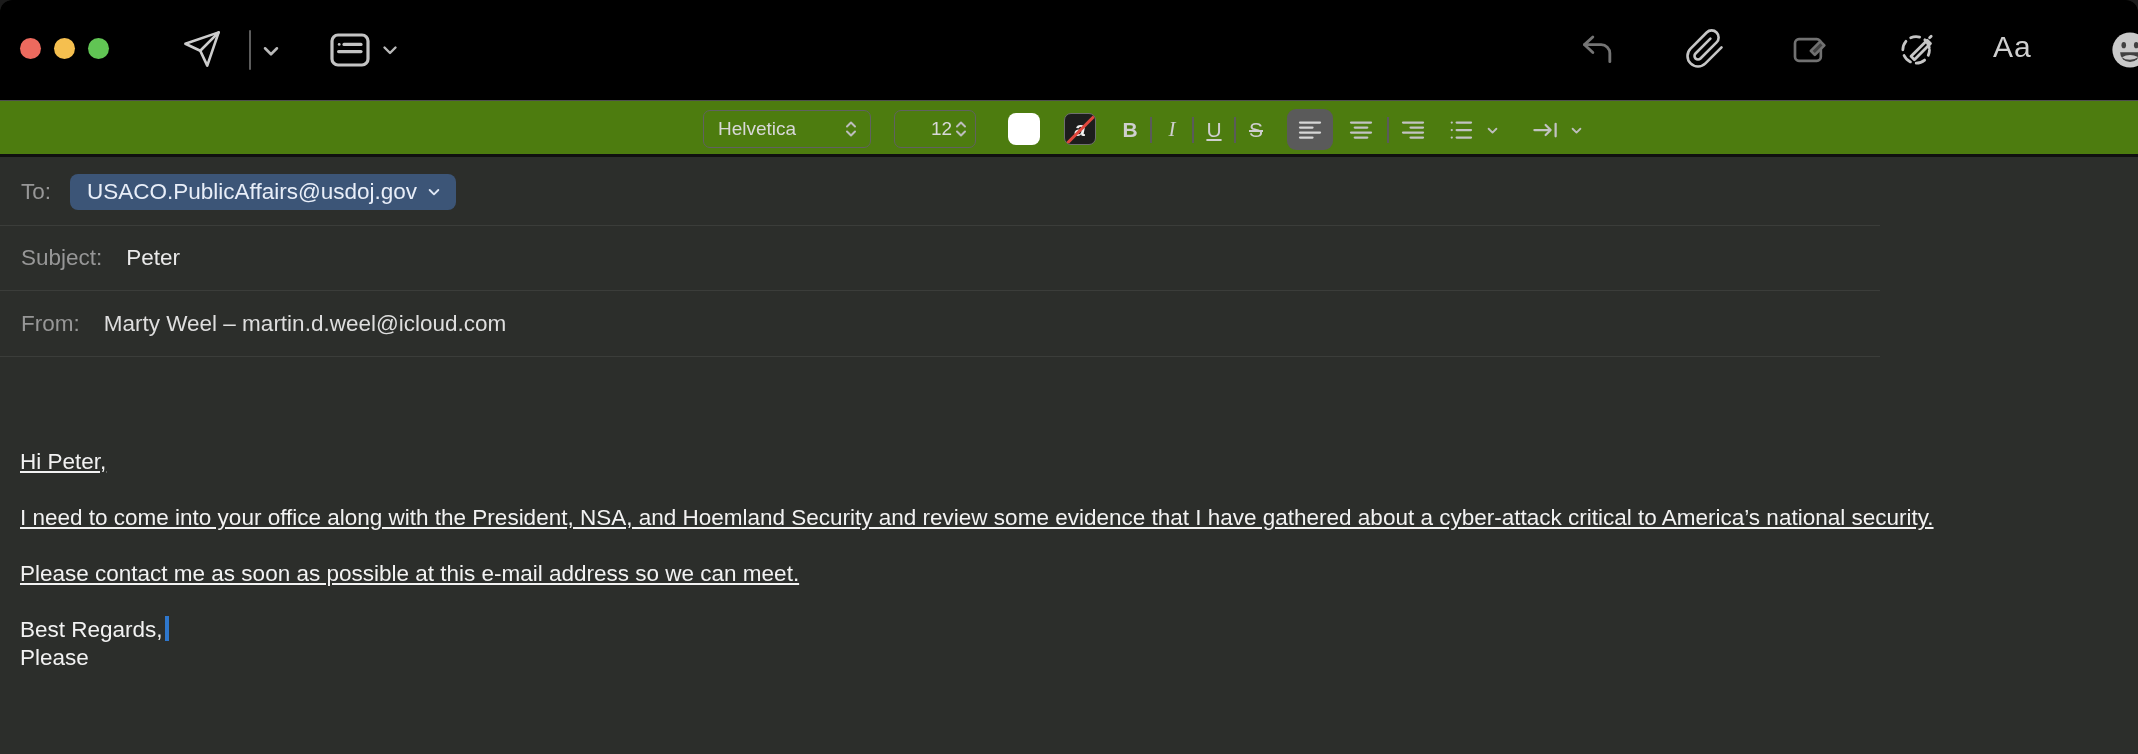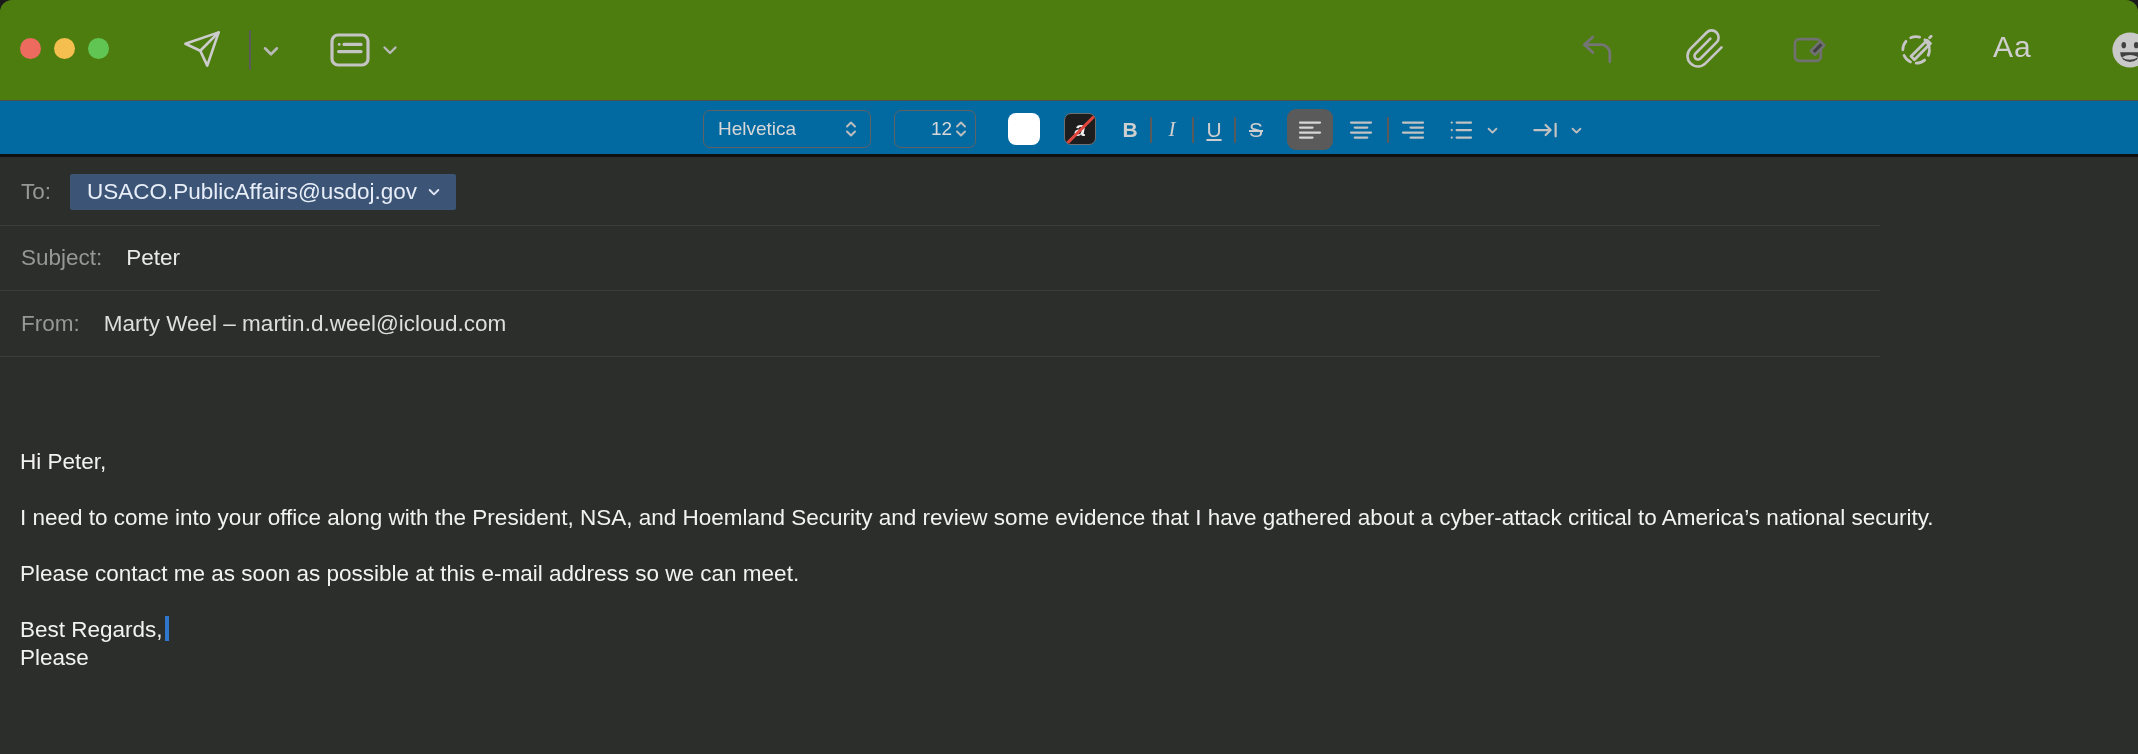--- a/index.html
+++ b/index.html
@@ -7,37 +7,37 @@
   .app {
     position:relative; width:2138px; height:754px; overflow:hidden;
     background:#2c2e2b;
     font-family:"Liberation Sans", sans-serif;
     border-radius:12px 12px 0 0;
   }
 
   
   .toolbar {
     position:absolute; left:0; top:0; width:2138px; height:100px;
-    background:#4d7c0f; overflow:hidden;
+    background:#000000; overflow:hidden;
   }
   .traffic { position:absolute; left:20px; top:38px; display:flex; gap:13px; }
   .tl { width:21px; height:21px; border-radius:50%; }
   .tl.red    { background:#ec6a5e; }
   .tl.yellow { background:#f5bf4f; }
   .tl.green  { background:#61c554; }
 
   .tb-icon { position:absolute; display:flex; align-items:center; justify-content:center; }
   .tb-sep  { position:absolute; width:2px; height:40px; background:#5c5c5c; border-radius:1px; }
 
   .aa-label { font-size:30px; color:#cfcfcf; letter-spacing:1px; }
 
   
   .formatbar {
     position:absolute; left:0; top:100px; width:2138px; height:57px;
-    background:#0369a1; border-top:1px solid #4e4e4e;
+    background:#4d7c0f; border-top:1px solid #4e4e4e;
     border-bottom:3px solid #101010;
   }
   .fmt-select {
     position:absolute; top:9px; height:38px;
     border:1.5px solid #616161; border-radius:7px;
     display:flex; align-items:center; justify-content:space-between;
     color:#d8d8d8; font-size:19px; padding:0 10px 0 14px;
   }
   .swatch-white {
     position:absolute; top:12px; width:32px; height:32px;
@@ -69,29 +69,29 @@
   .headers { position:absolute; left:0; top:160px; width:1880px; }
   .hrow {
     height:65.7px; display:flex; align-items:center;
     padding-left:21px; border-bottom:1px solid #3b3d3a;
     font-size:22.5px;
   }
   .hlabel { color:#979797; }
   .hvalue { color:#e9e9e9; margin-left:24px; }
   .token {
     margin-left:19px; height:36px; padding:0 14px 0 17px;
-    background:#3c5577; border-radius:2px;
+    background:#3c5577; border-radius:8px;
     display:flex; align-items:center; gap:9px;
     color:#e8eef8; font-size:22.5px;
   }
 
   
   .body-area { position:absolute; left:0; top:423px; width:2138px; height:331px; padding:25px 20px; }
   .bline { color:#f2f2f2; font-size:22.5px; line-height:28px; white-space:nowrap; }
-  .bline.para { margin-bottom:28px; }
+  .bline.para { margin-bottom:28px;text-decoration:underline; }
   .caret { display:inline-block; width:4px; height:25px; background:#2e77cc; vertical-align:-4px; margin-left:2px; }
 
   svg { display:block; }
 </style>
 </head>
 <body>
 
 <div class="app">
 
   <div class="toolbar">

